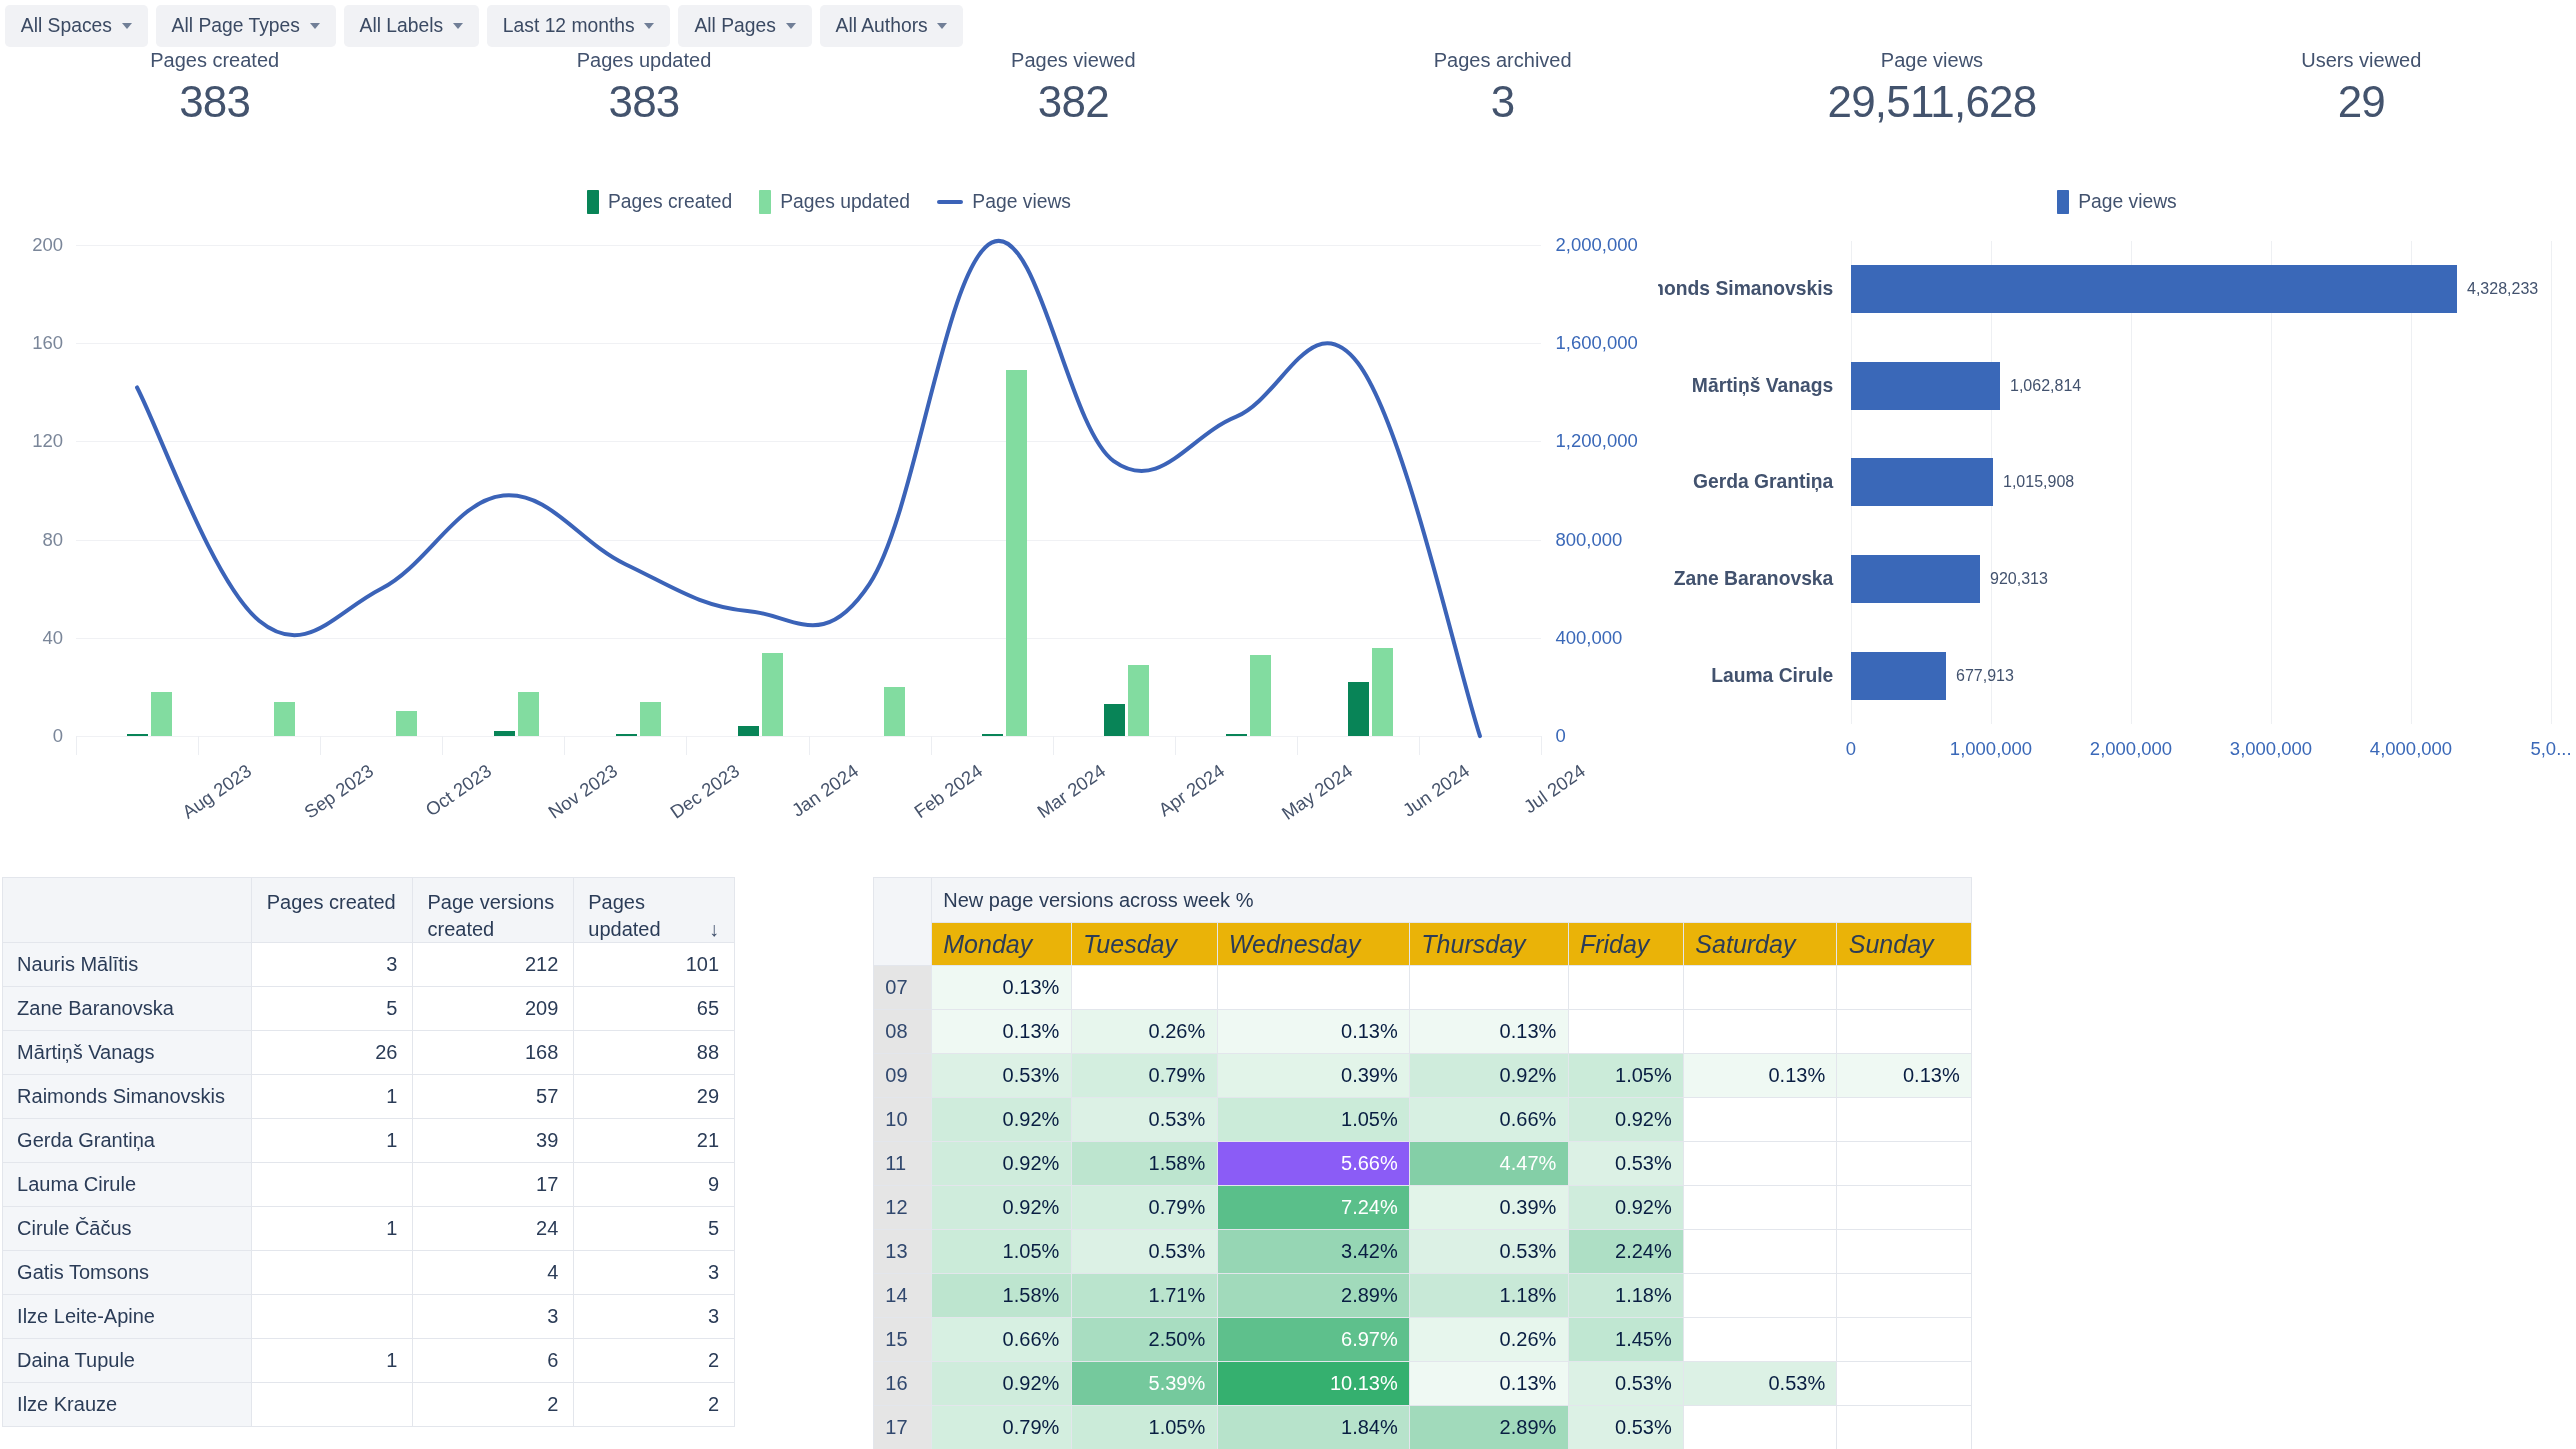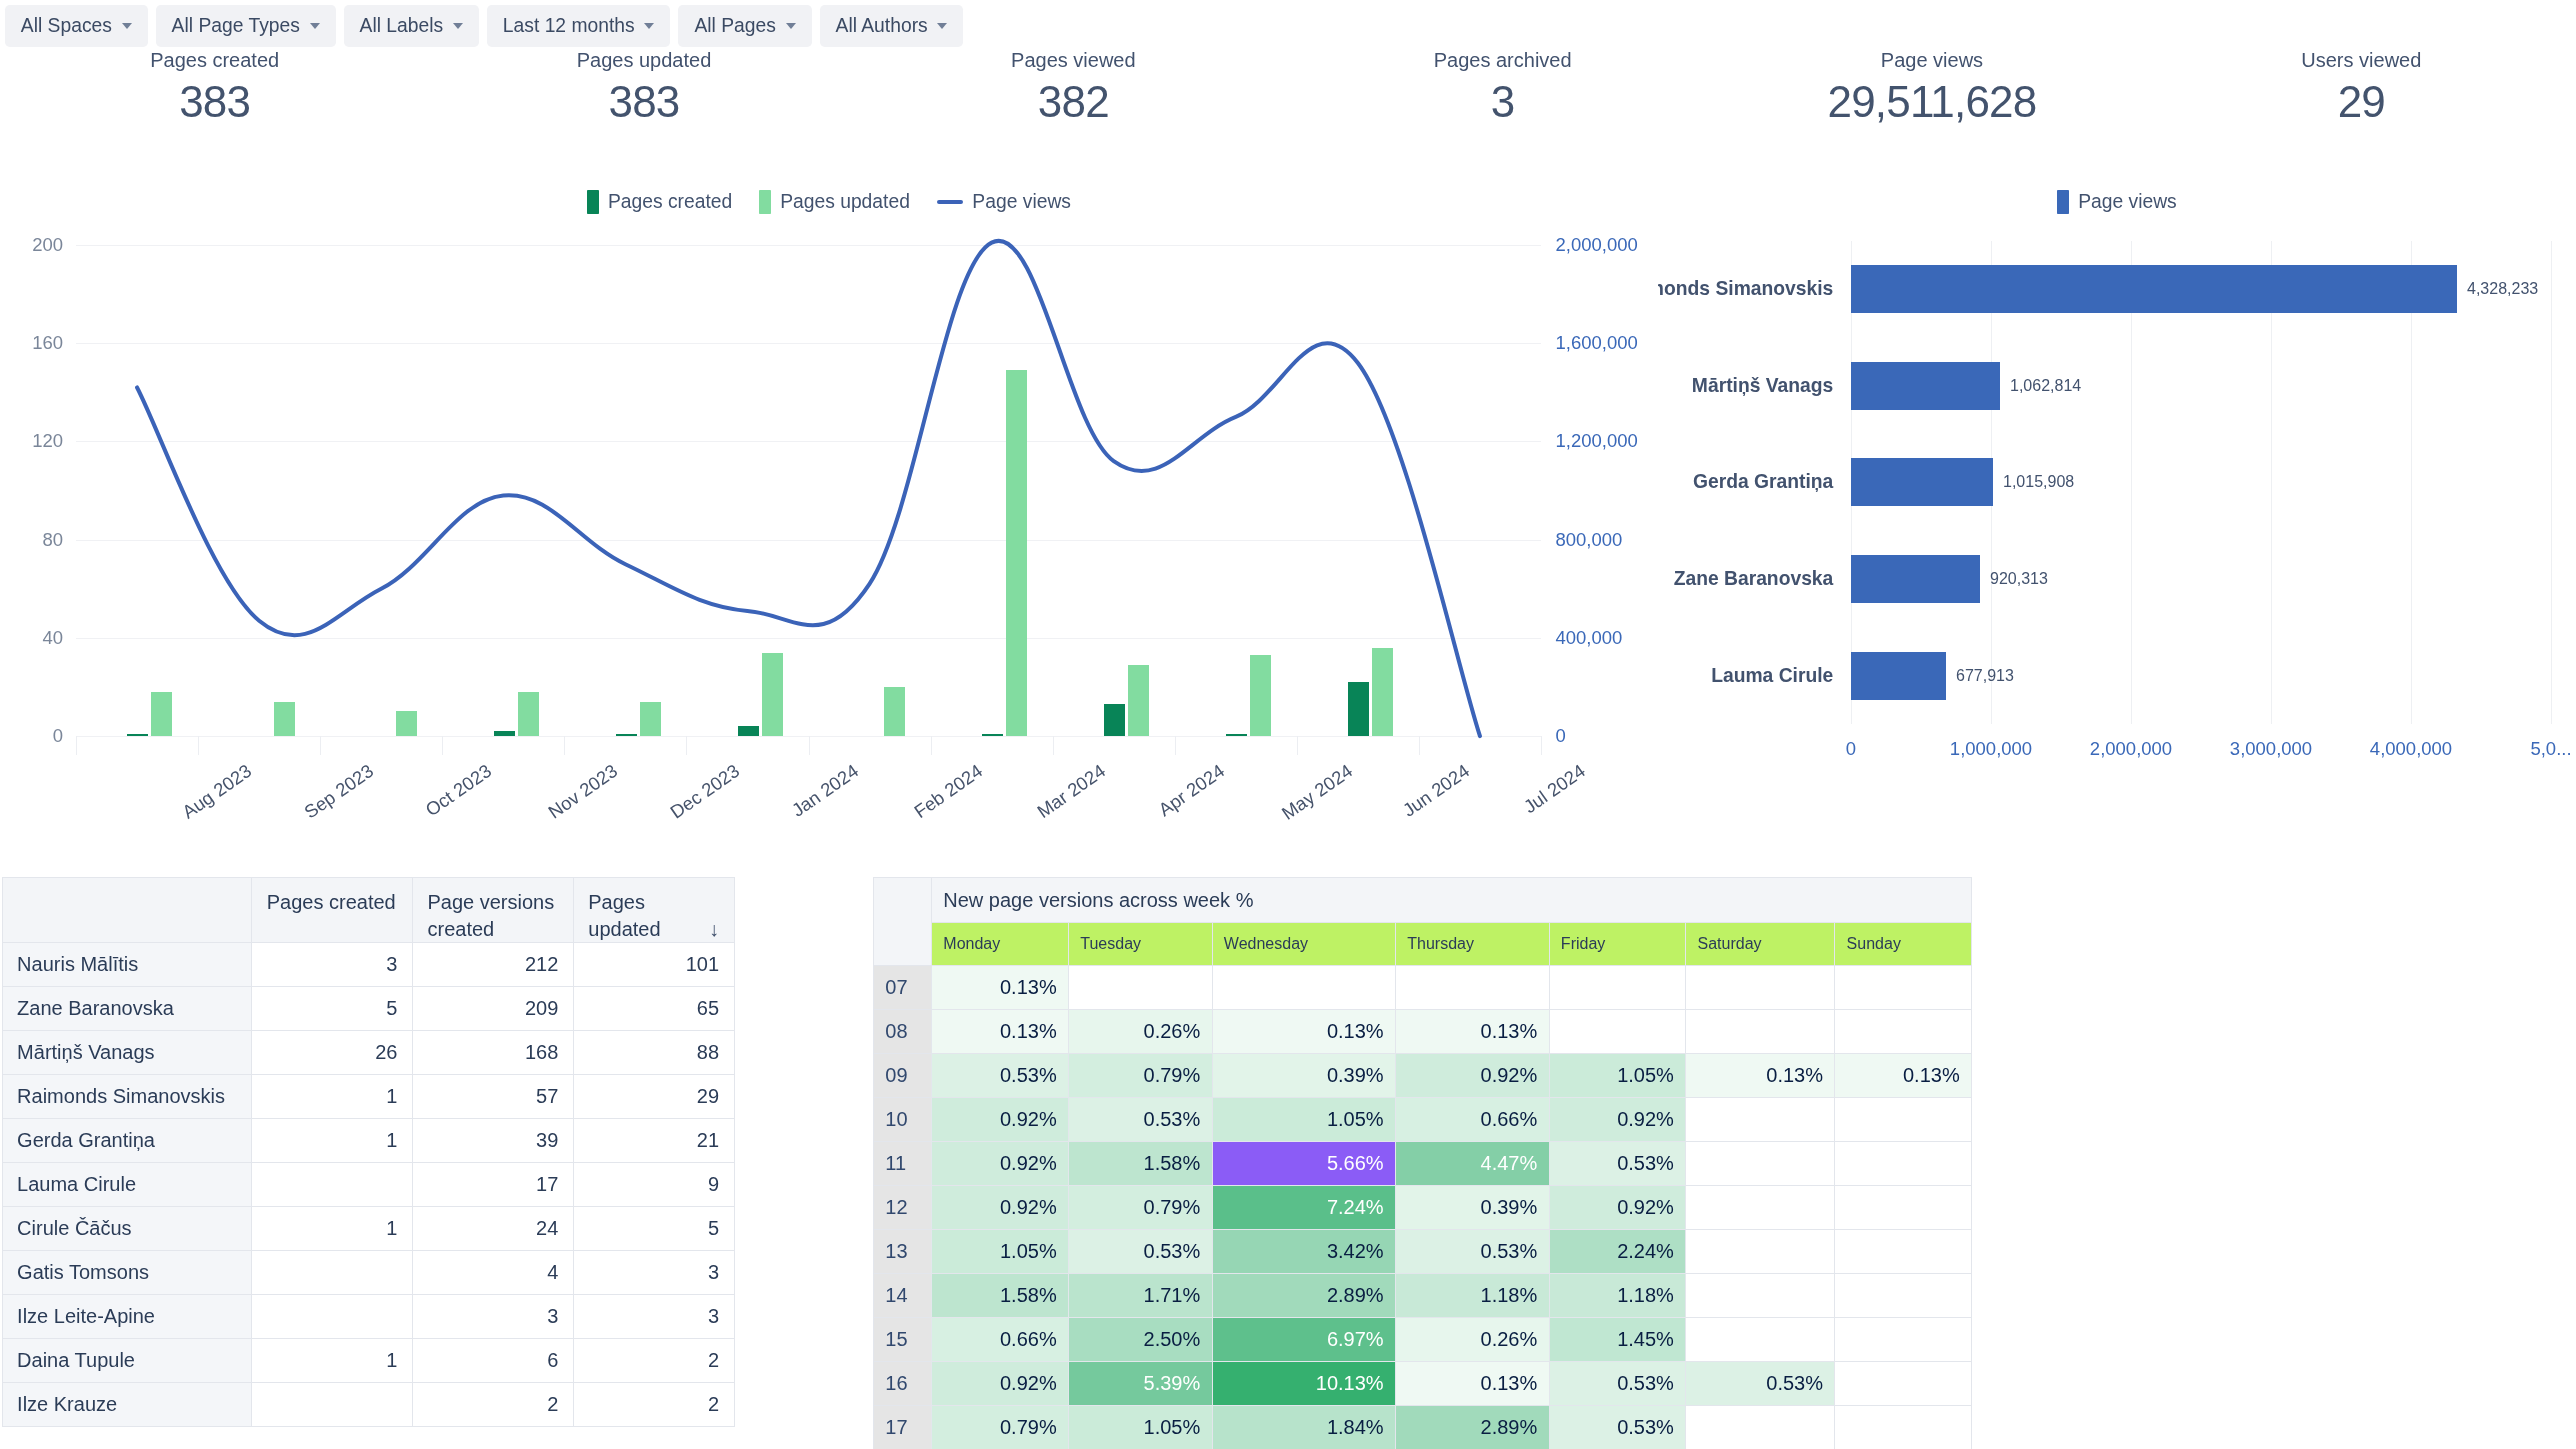--- a/index.html
+++ b/index.html
@@ -111,21 +111,21 @@
     position:absolute; left:873px; top:877px; width:1099px;
     border-collapse:collapse; font-size:20px;
   }
   #heat-table th, #heat-table td {
     border:0.8px solid #e3e6ec; height:44px; padding:0 11.3px; font-weight:400;
   }
   #heat-table th.group {
     background:#f3f5f8; text-align:left; color:#2b3c57; font-size:20px; height:45px;
   }
   #heat-table th.day {
-    background:#bef264; text-align:left; color:#2b3c57; font-size:16px; height:43px;
+    background:#eab308; text-align:left; color:#2b3c57; font-size:25px; height:43px;font-style:italic;
   }
   #heat-table th.corner { background:#f3f5f8; width:58px; }
   #heat-table td.hour {
     background:#e5e5e5; text-align:left; color:#31486e; width:58px; font-size:20px;
   }
   #heat-table td.cell { text-align:right; color:#091e42; }
 </style>
 </head>
 <body>
 

